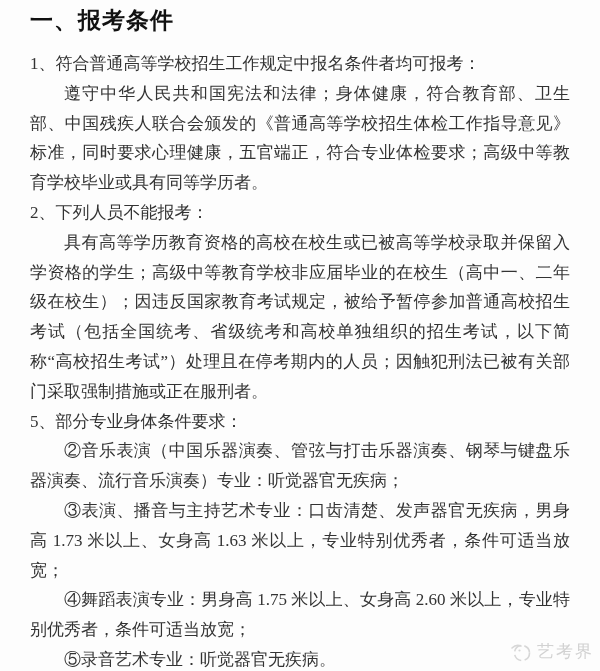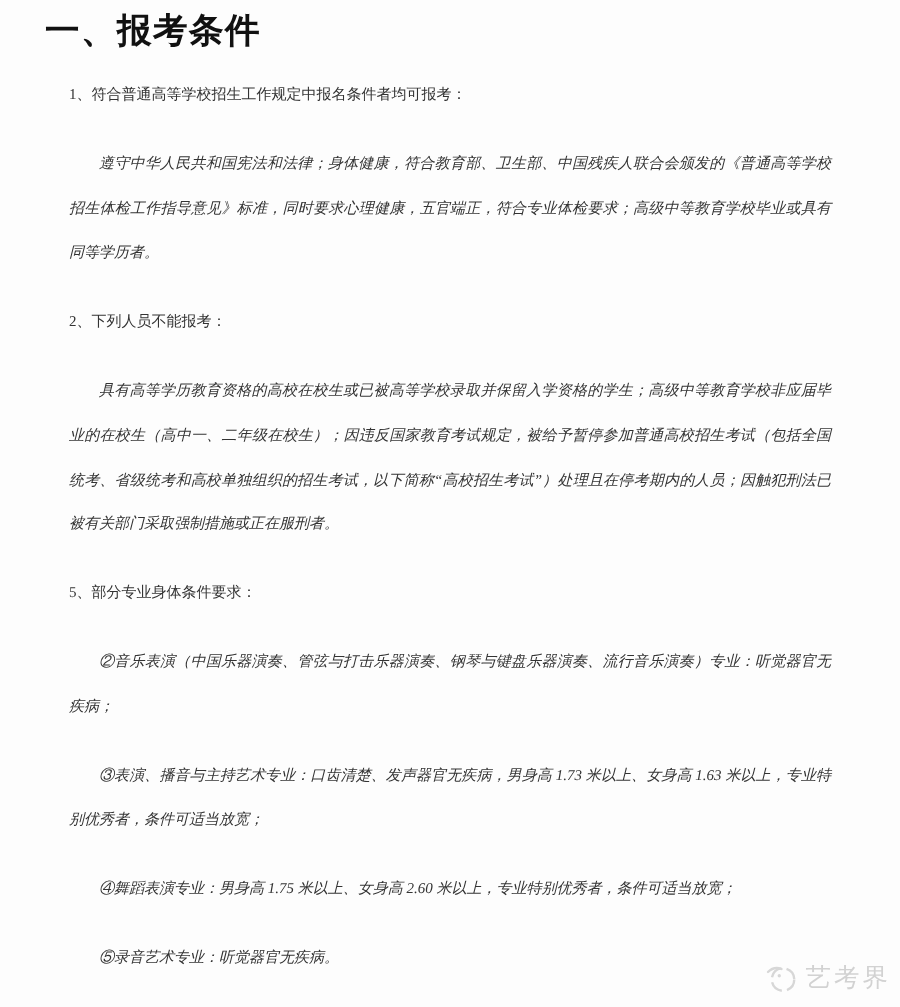--- a/index.html
+++ b/index.html
@@ -31,31 +31,30 @@
   .heading.first {
     margin-bottom: 17px;
   }
   .heading.second {
     margin-top: 19px;
   }
   .doc-body {
     width: 540px;
   }
   .doc-body p.para {
-    margin: 16px;
-    font-size: 10px;
+    margin: 0;
+    font-size: 17px;
     line-height: 29.8px;
     text-align: justify;
     color: var(--body-color, #333333);
     font-family: "Liberation Serif", "DejaVu Serif", serif;
     letter-spacing: 0;
   }
   .doc-body p.para.indent {
     text-indent: 2em;
-    font-style: italic;
   }
   .watermark {
     position: absolute;
     right: 6px;
     bottom: 8px;
     display: flex;
     align-items: center;
     gap: 5px;
     color: var(--watermark-color, #d2d2d2);
     font-family: Liberation Serif, serif;

